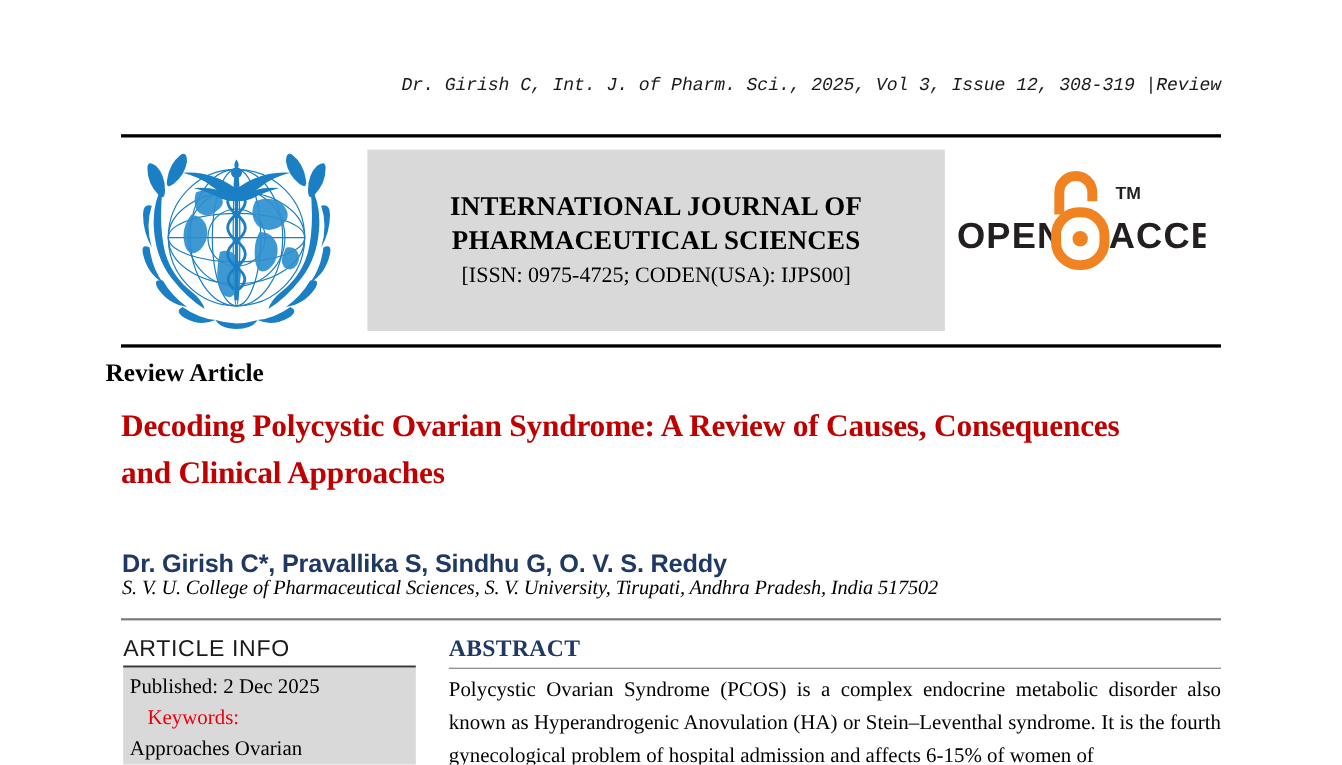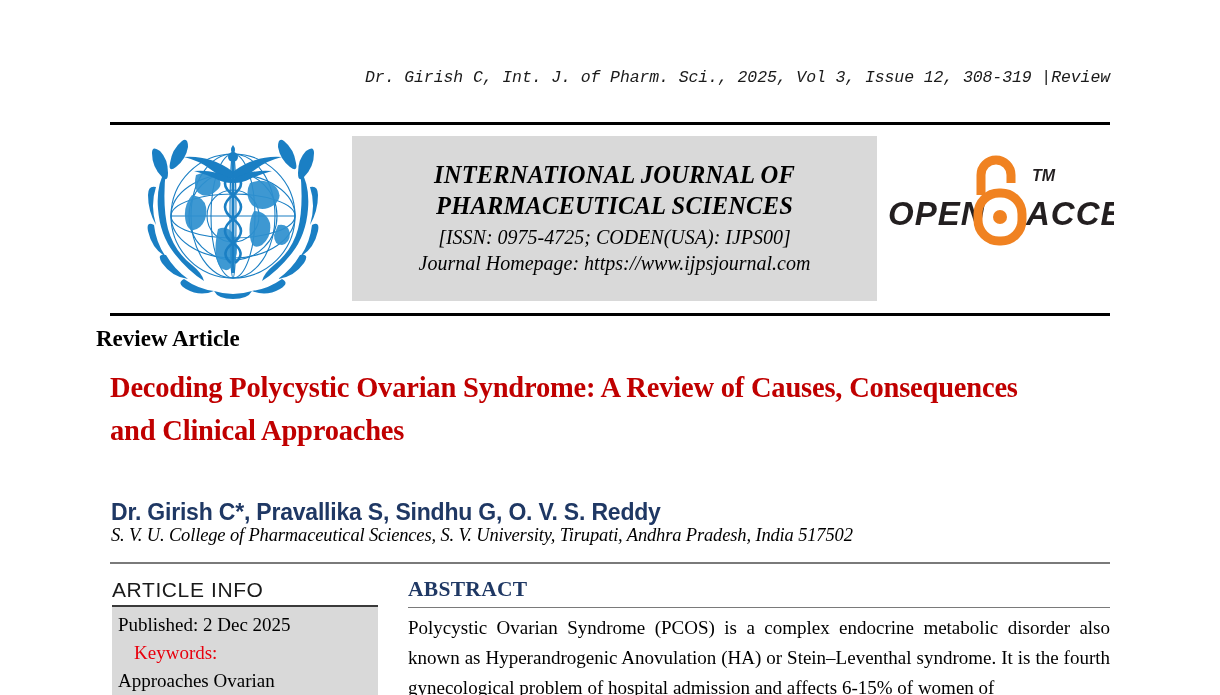--- a/index.html
+++ b/index.html
@@ -59,25 +59,24 @@
     left: 110px;
     top: 562px;
     width: 1000px;
     height: 1.6px;
     background: #7a7a7a;
   }
 
   
   .masthead {
     position: absolute;
-    left: 114px;
+    left: 96px;
     top: 131px;
     width: 1000px;
     height: 176px;
-    font-style: italic;
   }
   .logo-who {
     position: absolute;
     left: 12px;
     top: 2px;
     width: 215px;
     height: 172px;
   }
   .logo-who svg { display: block; width: 100%; height: 100%; }
 
@@ -318,21 +317,20 @@
           <circle cx="107" cy="24" r="5"></circle>
           <path d="M107 12 q4 5 0 10 q-4 -5 0 -10 z"></path>
         </g>
       </svg>
     </div>
 
     <div class="journal-box">
       <div class="journal-title">INTERNATIONAL JOURNAL OF</div>
       <div class="journal-title">PHARMACEUTICAL SCIENCES</div>
       <div class="journal-issn">[ISSN: 0975-4725; CODEN(USA): IJPS00]</div>
-      <div class="journal-home">Journal Homepage: https://www.ijpsjournal.com</div>
     </div>
 
     <div class="logo-oa">
       <svg viewBox="0 0 228 110" xmlns="http://www.w3.org/2000/svg">
         <text x="2" y="76" font-family="Liberation Sans, sans-serif" font-size="33" font-weight="bold" fill="#231F20" letter-spacing="1">OPEN</text>
         <text x="140" y="76" font-family="Liberation Sans, sans-serif" font-size="33" font-weight="bold" fill="#231F20" letter-spacing="1">ACCESS</text>
 
         <g stroke="#F08221" fill="none" stroke-width="9">
           <path d="M95 46 L95 26 a15 15 0 0 1 30 0 L125 34"></path>
         </g>

